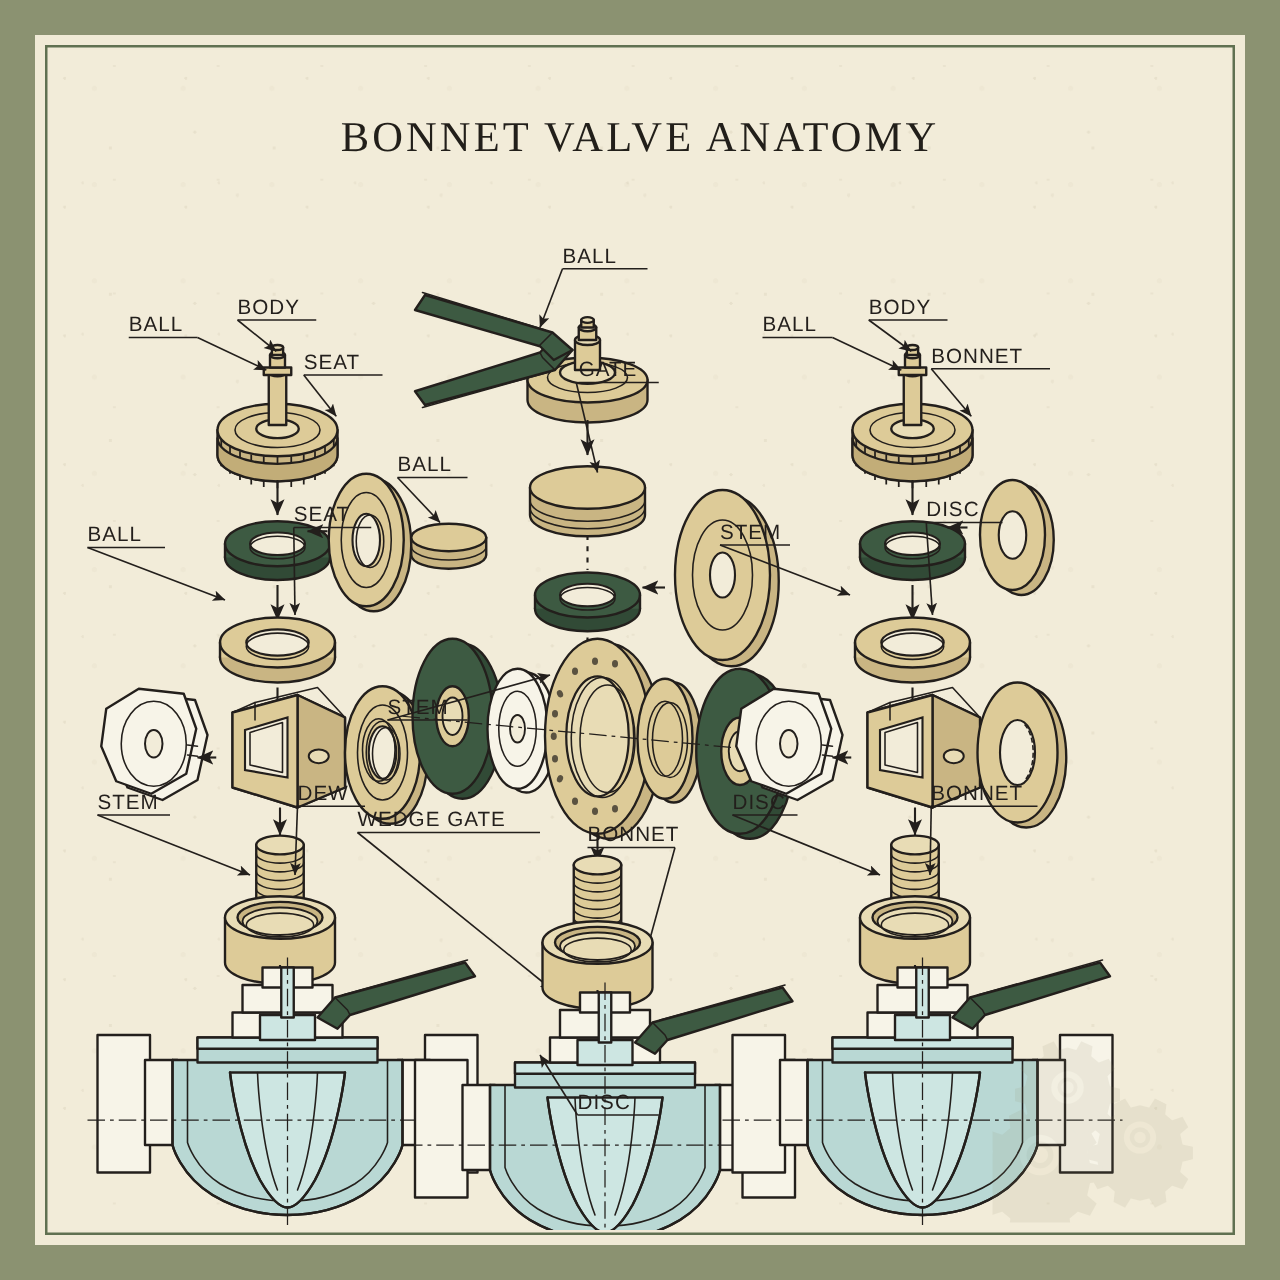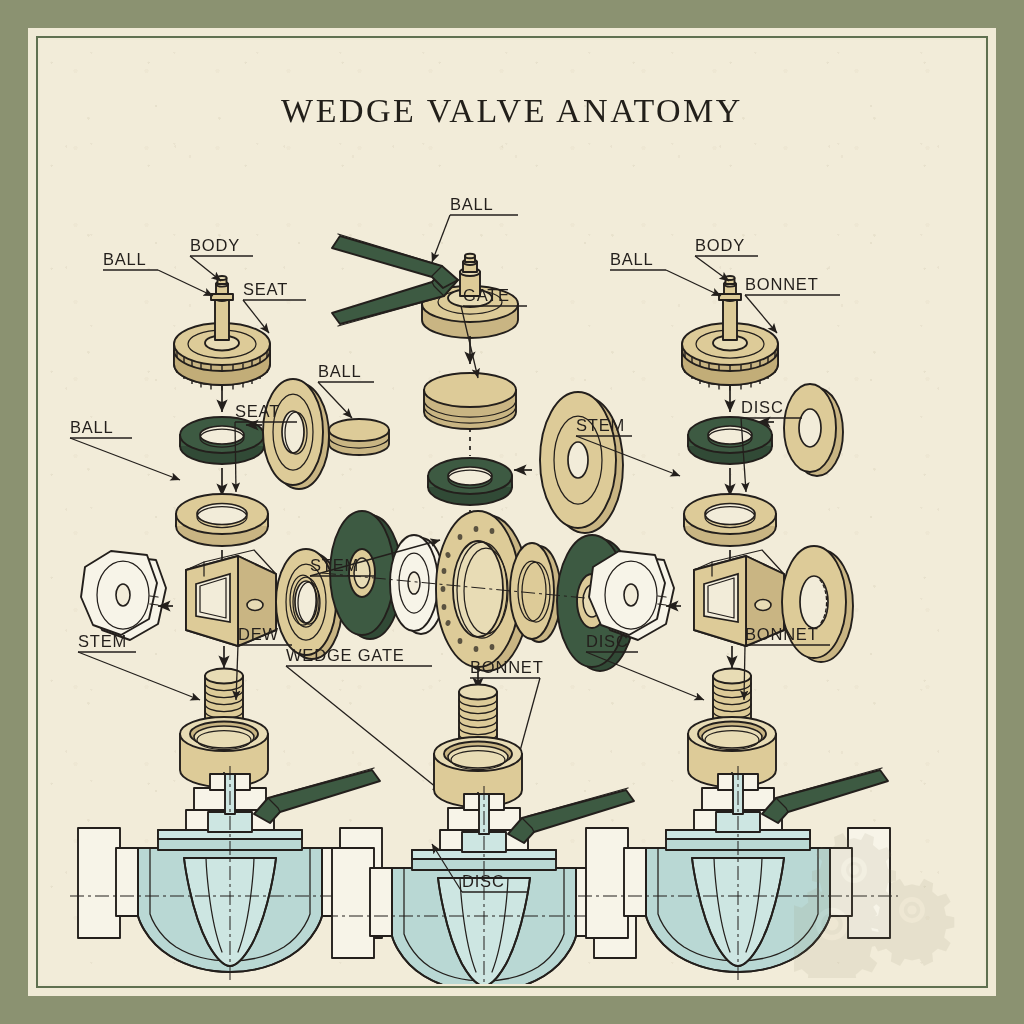--- a/index.html
+++ b/index.html
@@ -52,21 +52,21 @@
 </style>
 </head>
 <body>
 
 <div class="poster">
   <div class="frame-outer"></div>
   <div class="frame-line"></div>
 
   <div class="paper">
 
-    <div class="title">WEDGE VALVE ANATOMY</div>
+    <div class="title">BONNET VALVE ANATOMY</div>
 
     <svg class="art" viewBox="0 0 944 944">
       <defs>
         <style>
           .o{fill:none;stroke:#231f1c;stroke-width:1.9;stroke-linejoin:round;stroke-linecap:round;}
           .oT{fill:none;stroke:#231f1c;stroke-width:1.25;stroke-linejoin:round;stroke-linecap:round;}
           .br{fill:#ddcb98;stroke:#231f1c;stroke-width:1.9;stroke-linejoin:round;}
           .brL{fill:#e8dcb5;stroke:#231f1c;stroke-width:1.9;stroke-linejoin:round;}
           .brD{fill:#c9b583;stroke:#231f1c;stroke-width:1.9;stroke-linejoin:round;}
           .gr{fill:#3d5a42;stroke:#231f1c;stroke-width:1.9;stroke-linejoin:round;}

